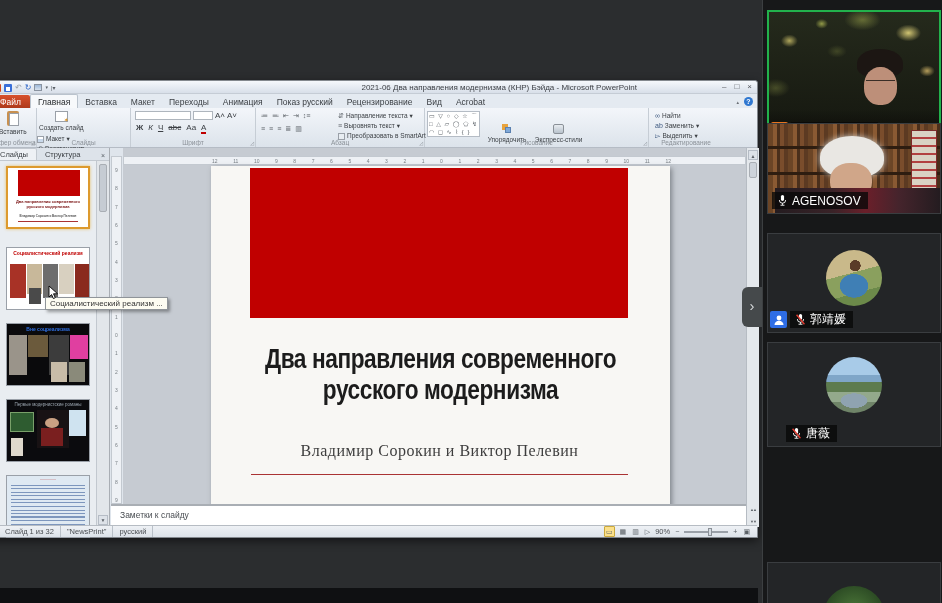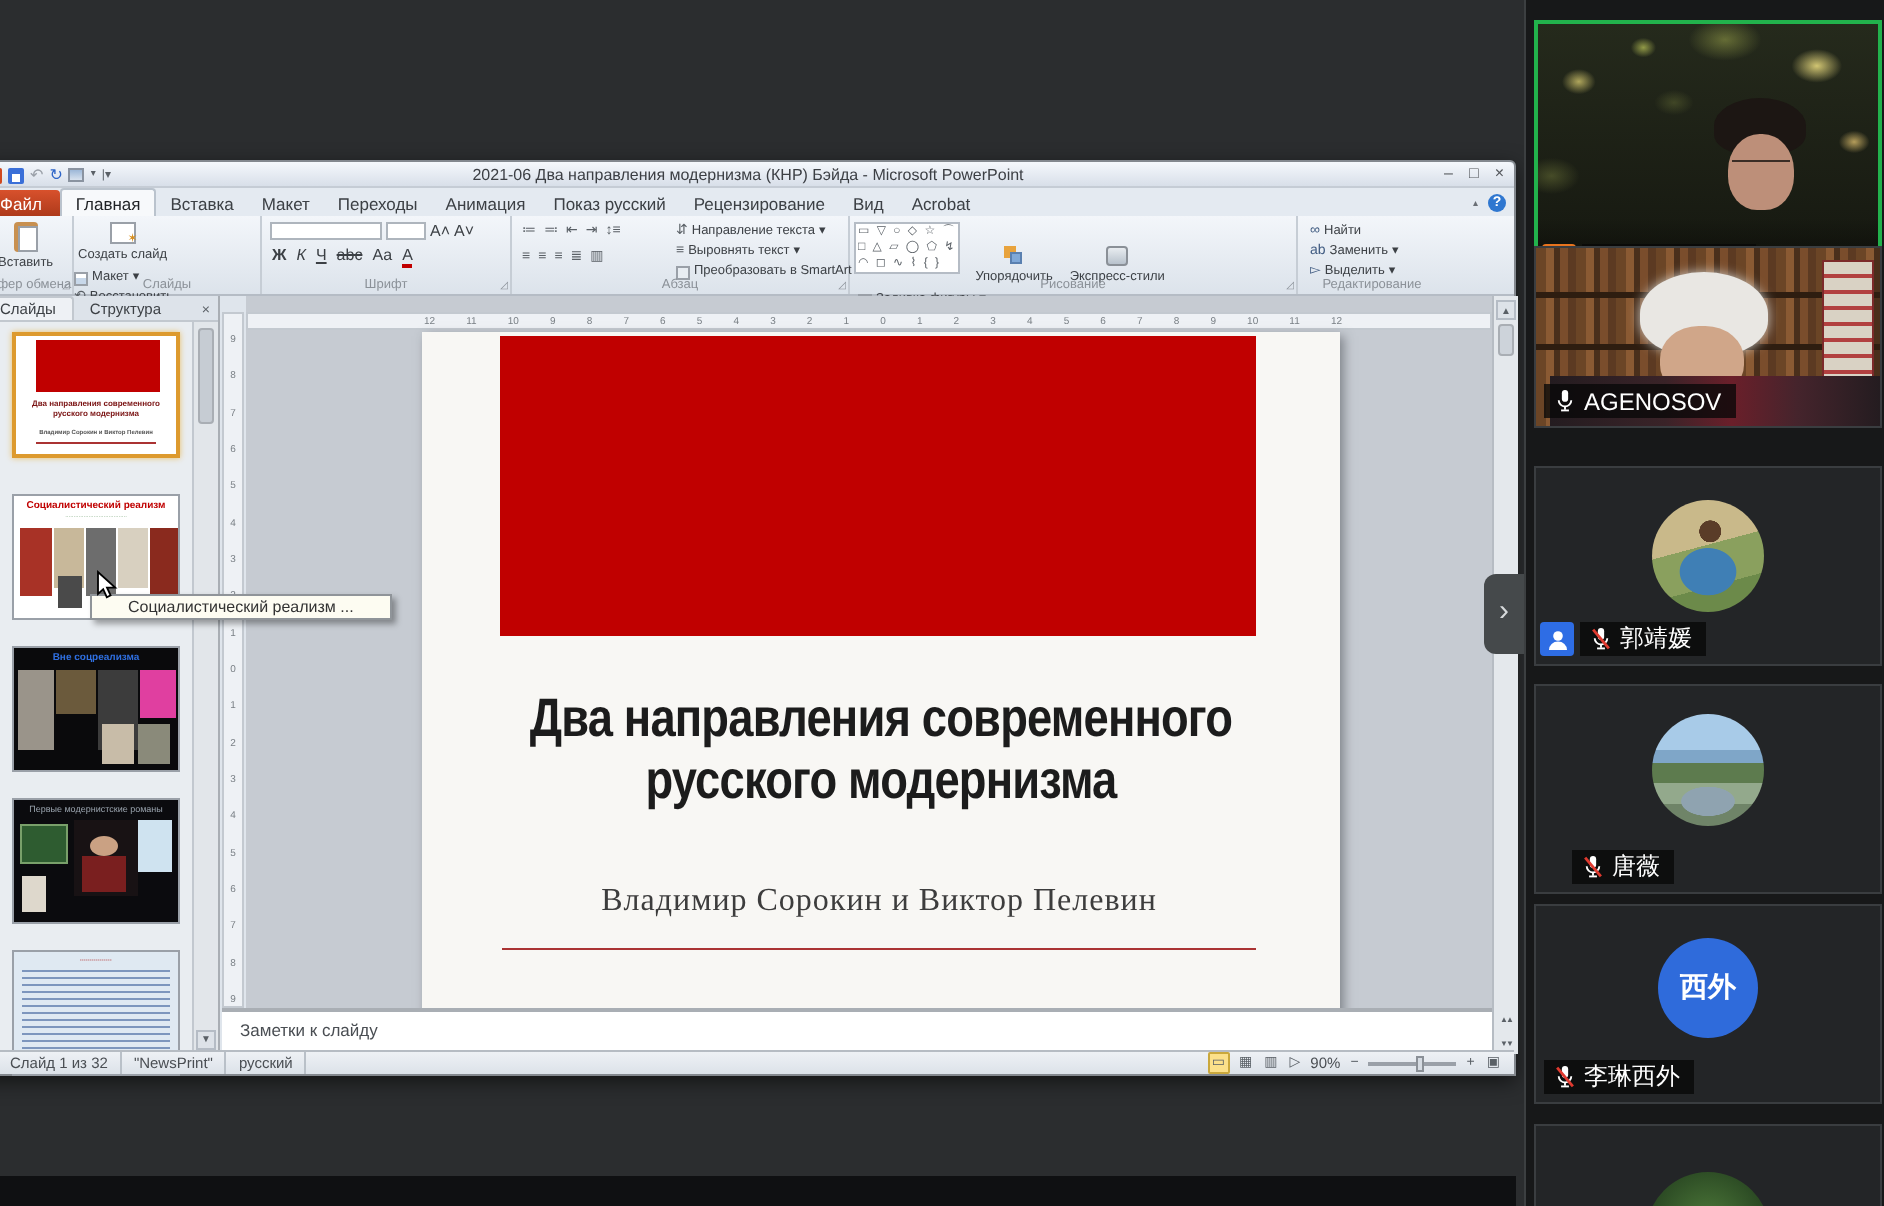--- a/index.html
+++ b/index.html
@@ -9,21 +9,21 @@
   
   .ppt{position:absolute;left:-10px;top:80px;width:768px;height:458px;background:#dfe5ec;border:1px solid #83888e;border-radius:3px 3px 0 0;box-shadow:0 3px 10px rgba(0,0,0,.55);}
   .titlebar{position:absolute;left:0;top:0;right:0;height:13px;background:linear-gradient(#f5f8fc,#d8dfe9);border-radius:3px 3px 0 0;border-bottom:1px solid #c5ccd5;}
   .qat{position:absolute;left:2px;top:1px;height:11px;display:flex;align-items:center;gap:3px;}
   .qat-ppticon{width:8px;height:8px;background:#d0491f;border-radius:1px;}
   .qat-save{width:8px;height:8px;background:#3a6fd8;border-radius:1px;position:relative;}
   .qat-save:after{content:"";position:absolute;left:2px;top:3px;width:4px;height:4px;background:#fff;}
   .qat-glyph{font-size:8px;line-height:1;}
   .undo{color:#9aa0a8;} .redo{color:#2f66c8;}
   .qat-img{width:8px;height:7px;background:linear-gradient(#9db8d8,#d8e2ee);border:1px solid #8a93a0;}
-  .wtitle{position:absolute;left:120px;right:120px;top:2px;text-align:center;font-size:8px;color:#3c3f44;white-space:nowrap;overflow:hidden;}
+  .wtitle{position:absolute;left:120px;right:120px;top:2px;text-align:right;font-size:8px;color:#3c3f44;white-space:nowrap;overflow:hidden;}
   .wctrl{position:absolute;right:5px;top:0;display:flex;gap:8px;font-size:8px;color:#55585d;line-height:12px;}
   .wctrl span{cursor:default;}
 
   .tabrow{position:absolute;left:0;top:13px;right:0;height:14px;background:#e4eaf1;display:flex;align-items:flex-end;}
   .tab{font-size:8.5px;color:#3c4045;padding:2px 7px 1px;line-height:10px;}
   .tab-file{background:linear-gradient(#d8512c,#ae3a1b);color:#fff;border-radius:2px 2px 0 0;padding:2px 9px 1px;}
   .tab-active{background:#f7f9fb;border:1px solid #bac3cd;border-bottom:none;border-radius:2px 2px 0 0;color:#1f2225;}
   .ribbon-help{position:absolute;right:4px;top:16px;display:flex;gap:5px;align-items:center;}
   .caret-up{font-size:5px;color:#6a6f75;}
   .help-circle{width:9px;height:9px;border-radius:50%;background:#2f77d0;color:#fff;font-size:7px;font-weight:bold;text-align:center;line-height:9px;}
@@ -91,21 +91,21 @@
   .viewbtn.active{background:#fbe08a;border:1px solid #caa83c;border-radius:1px;}
   .zoom-track{width:44px;height:2px;background:#9aa0a8;position:relative;}
   .zoom-knob{position:absolute;left:24px;top:-3px;width:4px;height:8px;background:#d5dbe2;border:1px solid #8a9097;}
 
   
   .tt{position:absolute;left:0;right:0;text-align:center;font-weight:bold;}
   .blocks{position:absolute;display:flex;gap:1px;}
   .blk{flex:0 0 auto;}
 
   
-  .tip{position:absolute;left:45px;top:297px;height:13px;background:#fdfcf2;border:1px solid #8f9499;box-shadow:2px 2px 3px rgba(0,0,0,.35);font-size:8px;color:#333;padding:1px 18px;white-space:nowrap;z-index:6;}
+  .tip{position:absolute;left:45px;top:297px;height:13px;background:#fdfcf2;border:1px solid #8f9499;box-shadow:2px 2px 3px rgba(0,0,0,.35);font-size:8px;color:#333;padding:1px 4px;white-space:nowrap;z-index:6;}
   .cursor{position:absolute;left:48px;top:285px;z-index:7;}
 
   
   .ptoggle{position:absolute;left:742px;top:287px;width:20px;height:40px;background:#45494b;border-radius:6px 0 0 6px;color:#d6d9db;font-size:15px;text-align:center;line-height:38px;z-index:5;}
 
   .bstrip{position:absolute;left:0;top:588px;width:758px;height:15px;background:#0f1012;}
 
   
   .sidebar{position:absolute;left:762px;top:0;width:180px;height:603px;background:#171819;border-left:1px solid #3c3f41;overflow:hidden;}
   .tile{position:absolute;left:4px;width:174px;background:#232527;border:1px solid #3a3d40;overflow:hidden;}
@@ -538,31 +538,18 @@
           <rect x="5" y="1" width="4" height="7.5" rx="2" fill="#fff"></rect>
           <path d="M3 7.5a4 4 0 0 0 8 0" fill="none" stroke="#fff" stroke-width="1.2"></path>
           <line x1="7" y1="11.5" x2="7" y2="13.5" stroke="#fff" stroke-width="1.2"></line>
           <line x1="4.5" y1="14" x2="9.5" y2="14" stroke="#fff" stroke-width="1.2"></line>
           <line x1="2" y1="2" x2="12" y2="14" stroke="#e03a2f" stroke-width="1.8"></line>
         </svg>
         <span>唐薇</span>
       </div>
     </div>
 
-    <div class="tile" style="top:452px;height:100px">
-      <div class="av av-text" style="top:16px;width:50px;height:50px;background:#2f6bdb">西外</div>
-      <div class="pill" style="left:4px">
-        <svg viewBox="0 0 14 16" width="11" height="13">
-          <rect x="5" y="1" width="4" height="7.5" rx="2" fill="#fff"></rect>
-          <path d="M3 7.5a4 4 0 0 0 8 0" fill="none" stroke="#fff" stroke-width="1.2"></path>
-          <line x1="7" y1="11.5" x2="7" y2="13.5" stroke="#fff" stroke-width="1.2"></line>
-          <line x1="4.5" y1="14" x2="9.5" y2="14" stroke="#fff" stroke-width="1.2"></line>
-          <line x1="2" y1="2" x2="12" y2="14" stroke="#e03a2f" stroke-width="1.8"></line>
-        </svg>
-        <span>李琳西外</span>
-      </div>
-    </div>
 
     <div class="tile" style="top:562px;height:100px">
       <div class="av av-plant" style="top:23px;width:62px;height:62px"></div>
     </div>
   </div>
 </div>
 
 </body></html>

